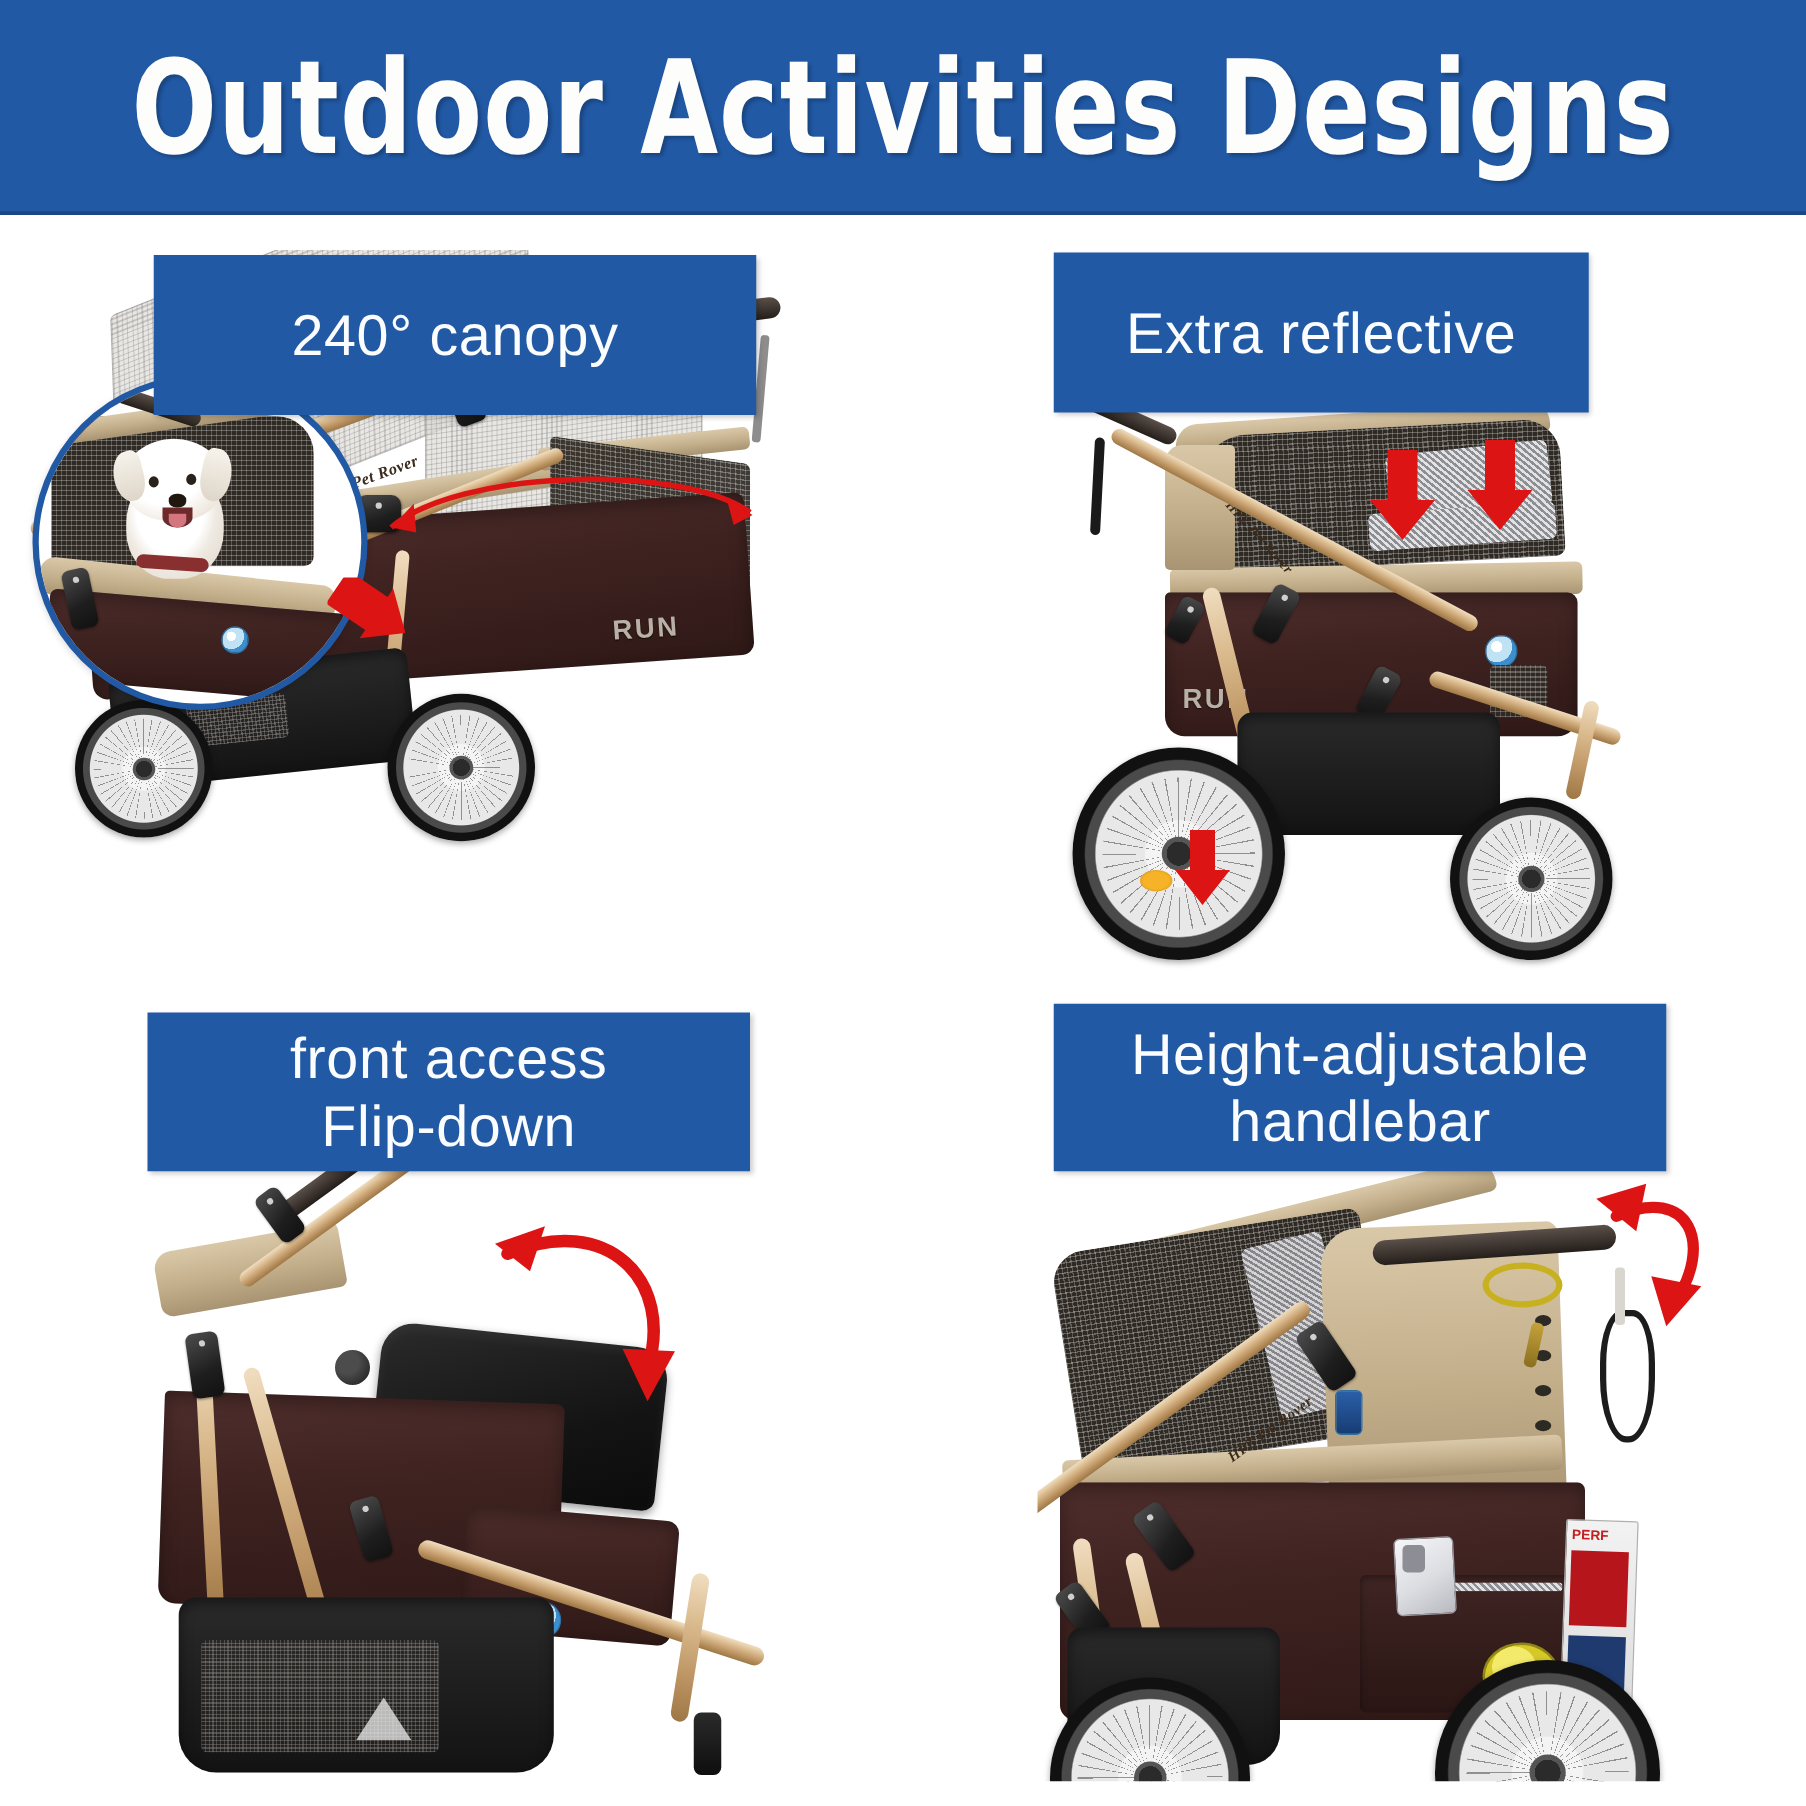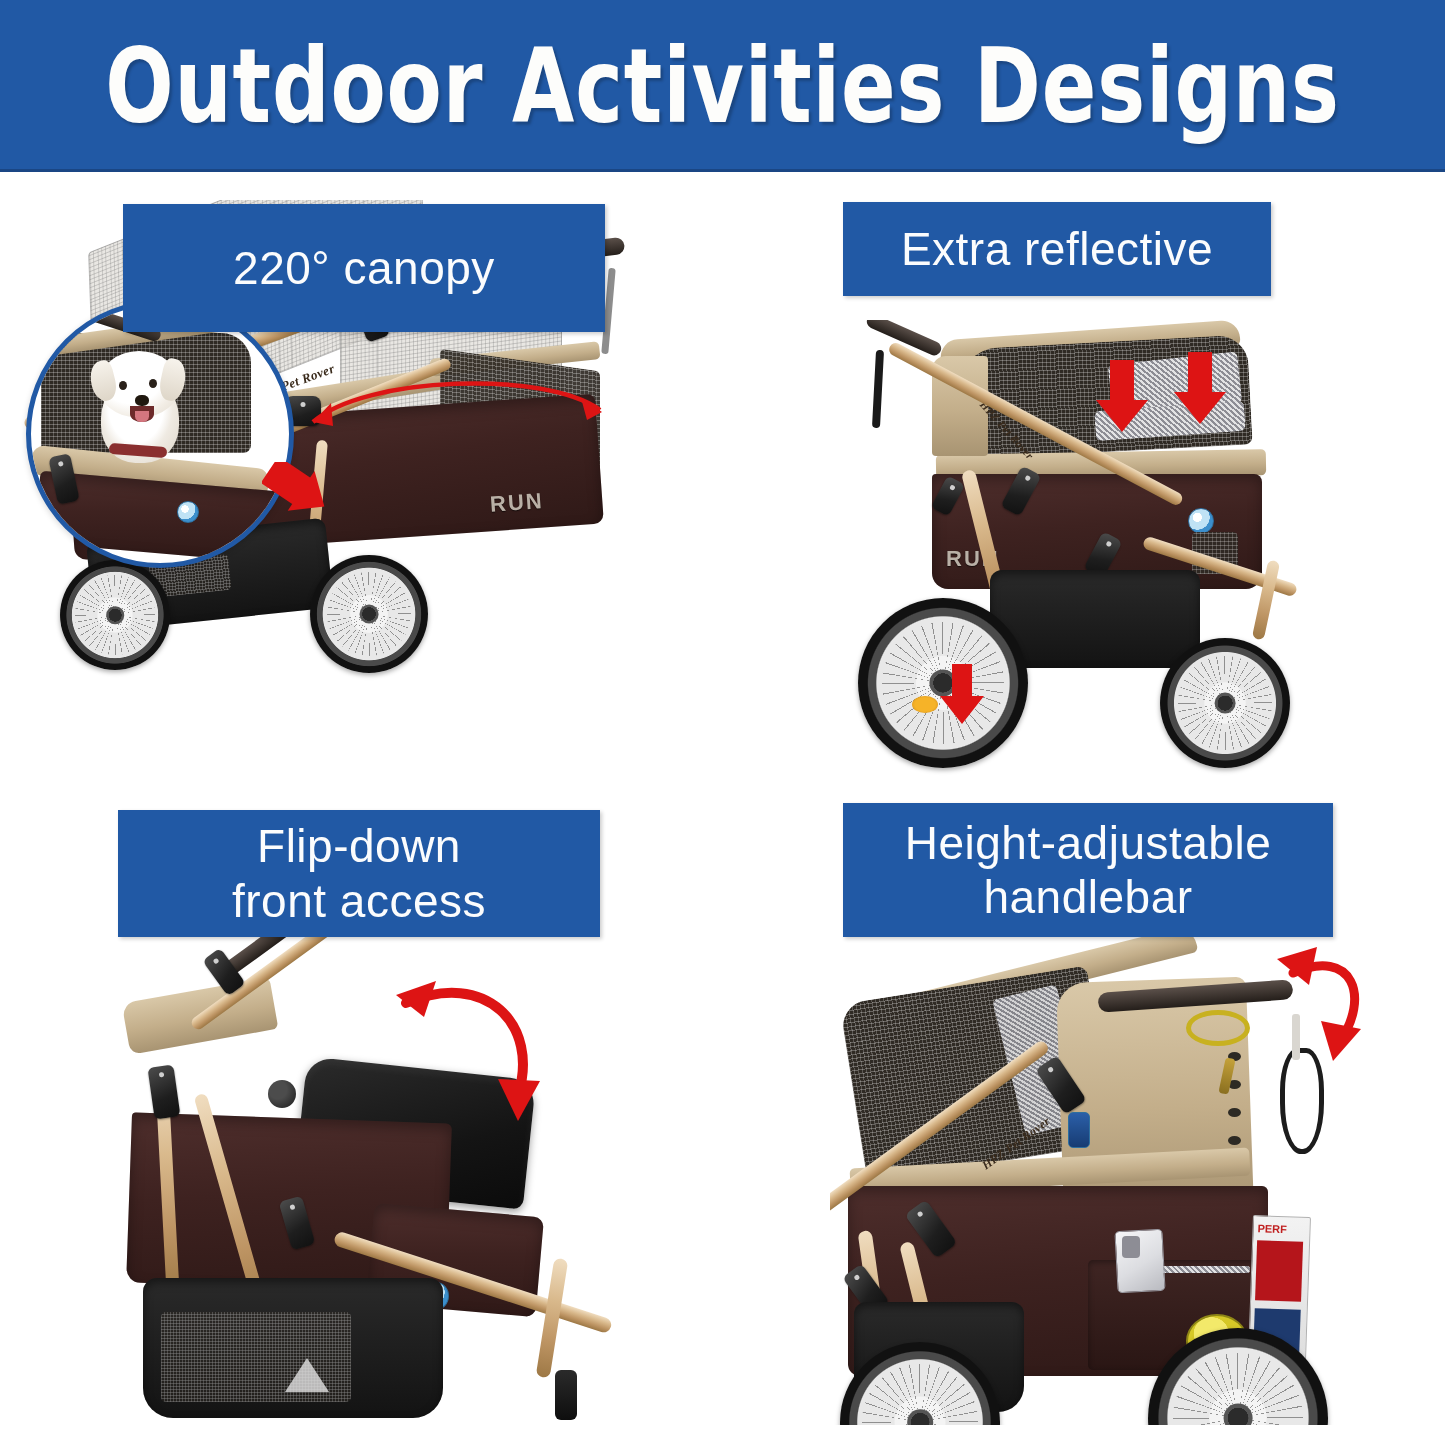--- a/index.html
+++ b/index.html
@@ -66,21 +66,21 @@
     line-height: 1.18;
     letter-spacing: 0.5px;
     box-shadow: 2px 2px 4px rgba(0,0,0,0.20);
     z-index: 40;
     padding: 4px 10px;
     box-sizing: border-box;
   }
   .label-box .ln { display: block; white-space: nowrap; }
 
   #label-canopy     { left: 123px;  top: 204px; width: 482px;  height: 128px; }
-  #label-reflective { left: 843px;  top: 202px; width: 428px;  height: 94px; }
+  #label-reflective { left: 843px;  top: 202px; width: 428px;  height: 128px; }
   #label-flipdown   { left: 118px;  top: 810px; width: 482px;  height: 127px; }
   #label-handlebar  { left: 843px;  top: 803px; width: 490px;  height: 134px; }
 
   
   .photo {
     position: absolute;
     overflow: hidden;
     background: #ffffff;
   }
   #photo-q1 { left: 10px;  top: 200px; width: 700px; height: 600px; }
@@ -346,21 +346,21 @@
     <polygon points="307,42 286,28 292,50" fill="#DD1414"></polygon>
   </svg>
 
   <svg class="arrow-straight" style="left:262px; top:462px; width:72px; height:62px;" viewBox="0 0 72 62">
     <g fill="#DD1414">
       <polygon points="2,10 40,10 40,2 68,26 40,50 40,42 2,42" transform="rotate(34 35 26)"></polygon>
     </g>
   </svg>
 
   <div class="label-box" id="label-canopy">
-    <span class="ln">220° canopy</span>
+    <span class="ln">240° canopy</span>
   </div>
 
   <div class="photo" id="photo-q2">
 
     <div class="tan-trim" style="left:100px; top:10px; width:300px; height:26px; transform:rotate(-4deg); border-radius:18px 18px 6px 6px;"></div>
     <div class="mesh" style="left:120px; top:22px; width:290px; height:110px; border-radius:40px 30px 8px 8px; transform:rotate(-3deg);"></div>
     <div class="reflect-strip" style="left:270px; top:38px; width:130px; height:52px; transform:rotate(-6deg); border-radius:6px;"></div>
     <div class="reflect-strip" style="left:255px; top:86px; width:150px; height:30px; transform:rotate(-4deg); border-radius:6px;"></div>
     <div class="tan-trim" style="left:96px; top:132px; width:330px; height:26px; transform:rotate(-1deg);"></div>
     <div class="tan-trim" style="left:92px; top:36px; width:56px; height:100px; border-radius:14px 4px 4px 4px;"></div>
@@ -447,22 +447,22 @@
                 background: linear-gradient(180deg,#2a2a2a,#0e0e0e); border-radius:6px;"></div>
   </div>
 
   <svg class="arrow-curved" style="left:390px; top:975px; width:160px; height:155px;" viewBox="0 0 160 155">
     <path d="M16,28 C96,-6 150,50 128,120" stroke="#DD1414" stroke-width="10" fill="none" stroke-linecap="round"></path>
     <polygon points="128,146 108,104 150,106" fill="#DD1414"></polygon>
     <polygon points="6,20 46,6 34,42" fill="#DD1414"></polygon>
   </svg>
 
   <div class="label-box" id="label-flipdown">
+    <span class="ln">front access</span>
     <span class="ln">Flip-down</span>
-    <span class="ln">front access</span>
   </div>
 
   <div class="photo" id="photo-q4">
 
     <div class="tan-trim" style="left:40px; top:34px; width:330px; height:28px; transform:rotate(-14deg); border-radius:20px 20px 6px 6px;"></div>
     <div class="mesh" style="left:22px; top:54px; width:250px; height:180px; transform:rotate(-9deg); border-radius:26px 10px 8px 8px;"></div>
     <div class="reflect-strip" style="left:178px; top:60px; width:66px; height:140px; transform:rotate(-14deg); border-radius:6px; opacity:.9;"></div>
     <div class="tan-trim" style="left:230px; top:50px; width:190px; height:235px; transform:rotate(-2deg); border-radius:30px 10px 6px 6px;"></div>
     <div class="tan-trim" style="left:20px; top:228px; width:400px; height:28px; transform:rotate(-3deg);"></div>
 

